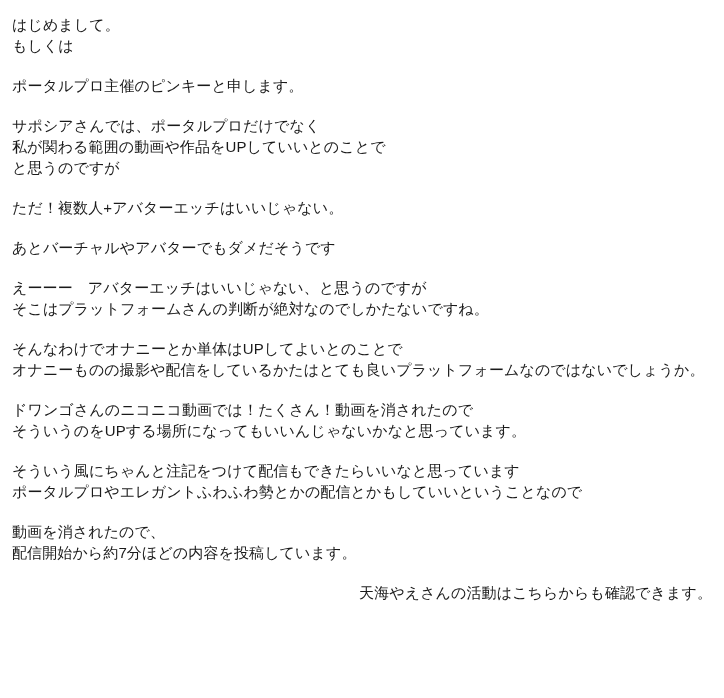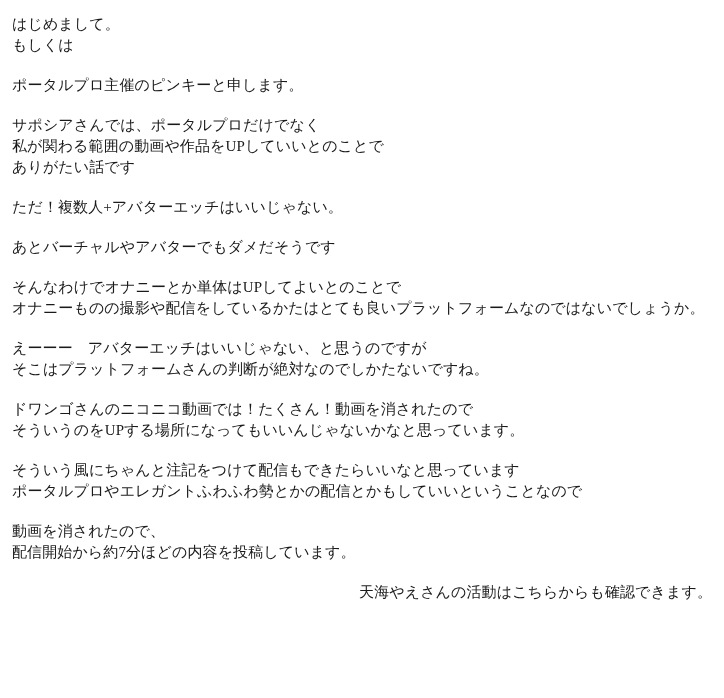--- a/index.html
+++ b/index.html
@@ -12,21 +12,20 @@
     height: 698px;
     overflow: hidden;
     font-family: "Liberation Sans", "DejaVu Sans", sans-serif;
   }
   .page {
     box-sizing: border-box;
     width: 724px;
     height: 698px;
     padding: 14px 12px 0 12px;
     background: #ffffff;
-    font-family: Liberation Serif, serif;
   }
   .block {
     margin: 0 0 19px 0;
   }
   .block:last-child {
     margin-bottom: 0;
     text-align: right;
   }
   .line {
     font-size: 15px;
@@ -44,35 +43,35 @@
       <div class="block">
         <div class="line">はじめまして。</div>
         <div class="line">もしくは</div>
       </div>
       <div class="block">
         <div class="line">ポータルプロ主催のピンキーと申します。</div>
       </div>
       <div class="block">
         <div class="line">サポシアさんでは、ポータルプロだけでなく</div>
         <div class="line">私が関わる範囲の動画や作品をUPしていいとのことで</div>
-        <div class="line">ありがたい話です</div>
+        <div class="line">と思うのですが</div>
       </div>
       <div class="block">
         <div class="line">ただ！複数人+アバターエッチはいいじゃない。</div>
       </div>
       <div class="block">
         <div class="line">あとバーチャルやアバターでもダメだそうです</div>
       </div>
       <div class="block">
+        <div class="line">えーーー　アバターエッチはいいじゃない、と思うのですが</div>
+        <div class="line">そこはプラットフォームさんの判断が絶対なのでしかたないですね。</div>
+      </div>
+      <div class="block">
         <div class="line">そんなわけでオナニーとか単体はUPしてよいとのことで</div>
         <div class="line">オナニーものの撮影や配信をしているかたはとても良いプラットフォームなのではないでしょうか。</div>
-      </div>
-      <div class="block">
-        <div class="line">えーーー　アバターエッチはいいじゃない、と思うのですが</div>
-        <div class="line">そこはプラットフォームさんの判断が絶対なのでしかたないですね。</div>
       </div>
       <div class="block">
         <div class="line">ドワンゴさんのニコニコ動画では！たくさん！動画を消されたので</div>
         <div class="line">そういうのをUPする場所になってもいいんじゃないかなと思っています。</div>
       </div>
       <div class="block">
         <div class="line">そういう風にちゃんと注記をつけて配信もできたらいいなと思っています</div>
         <div class="line">ポータルプロやエレガントふわふわ勢とかの配信とかもしていいということなので</div>
       </div>
       <div class="block">

